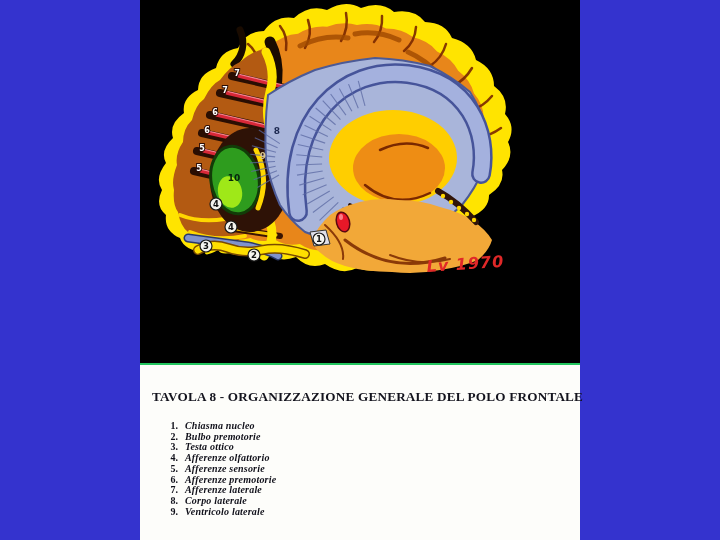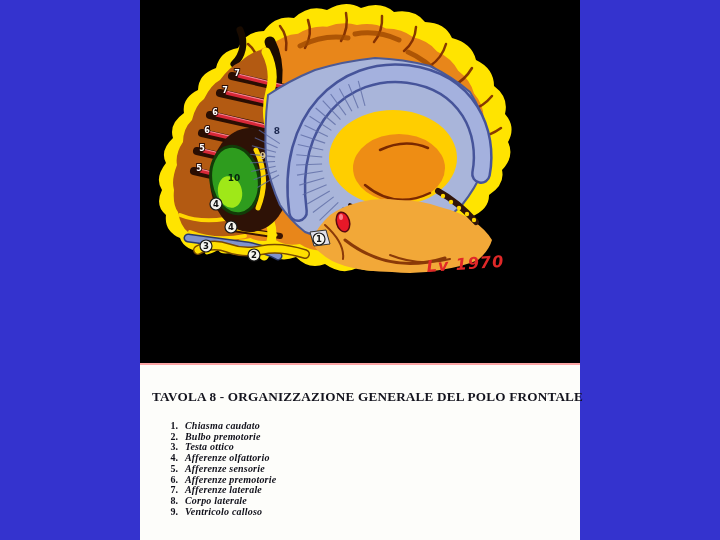--- a/index.html
+++ b/index.html
@@ -1,20 +1,20 @@
 <!DOCTYPE html>
 <html><head>
 <meta charset="utf-8">
 <style>
   html,body{margin:0;padding:0;background:#222;}
   .slide{position:relative;width:720px;height:540px;background:#3433ce;overflow:hidden;
          font-family:"Liberation Serif",serif;}
   .figure-panel{position:absolute;left:140px;top:0;width:440px;height:363px;background:#000;}
   .caption-panel{position:absolute;left:140px;top:363px;width:440px;height:177px;
-                 background:#fdfdfa;border-top:2px solid #fca5a5;box-sizing:border-box;}
+                 background:#fdfdfa;border-top:2px solid #22c55e;box-sizing:border-box;}
   .caption-title{font-weight:bold;font-size:13.2px;letter-spacing:0.2px;color:#14141e;
                  margin:0;padding:24px 0 0 12px;white-space:nowrap;}
   .legend{margin:16px 0 0 18px;}
   .legend-row{display:flex;line-height:10.7px;font-size:10px;color:#10101a;}
   .legend-num{width:20px;text-align:right;font-weight:bold;margin-right:7px;flex:none;}
   .legend-text{font-style:italic;font-weight:bold;letter-spacing:0.2px;white-space:nowrap;}
   .lbl-arrow{fill:#ffffff;font:bold 8px "DejaVu Sans",sans-serif;paint-order:stroke;
              stroke:#2a0d06;stroke-width:2px;text-anchor:middle;}
   .lbl-circle{fill:#111;font:bold 8.5px "DejaVu Sans",sans-serif;text-anchor:middle;}
   .lbl-plain{font:bold 9px "DejaVu Sans",sans-serif;text-anchor:middle;}
@@ -199,21 +199,21 @@
 
       <text class="signature" x="287" y="272" transform="rotate(-4 287 272)">Lv 1970</text>
     </svg>
   </div>
 
   <div class="caption-panel">
     <p class="caption-title">TAVOLA 8 - ORGANIZZAZIONE GENERALE DEL POLO FRONTALE</p>
     <div class="legend">
       <div class="legend-row">
           <span class="legend-num">1.</span>
-          <span class="legend-text">Chiasma caudato</span>
+          <span class="legend-text">Chiasma nucleo</span>
         </div>
       <div class="legend-row">
           <span class="legend-num">2.</span>
           <span class="legend-text">Bulbo premotorie</span>
         </div>
       <div class="legend-row">
           <span class="legend-num">3.</span>
           <span class="legend-text">Testa ottico</span>
         </div>
       <div class="legend-row">
@@ -231,17 +231,17 @@
       <div class="legend-row">
           <span class="legend-num">7.</span>
           <span class="legend-text">Afferenze laterale</span>
         </div>
       <div class="legend-row">
           <span class="legend-num">8.</span>
           <span class="legend-text">Corpo laterale</span>
         </div>
       <div class="legend-row">
           <span class="legend-num">9.</span>
-          <span class="legend-text">Ventricolo calloso</span>
+          <span class="legend-text">Ventricolo laterale</span>
         </div>
     </div>
   </div>
 </div>
 
 </body></html>

